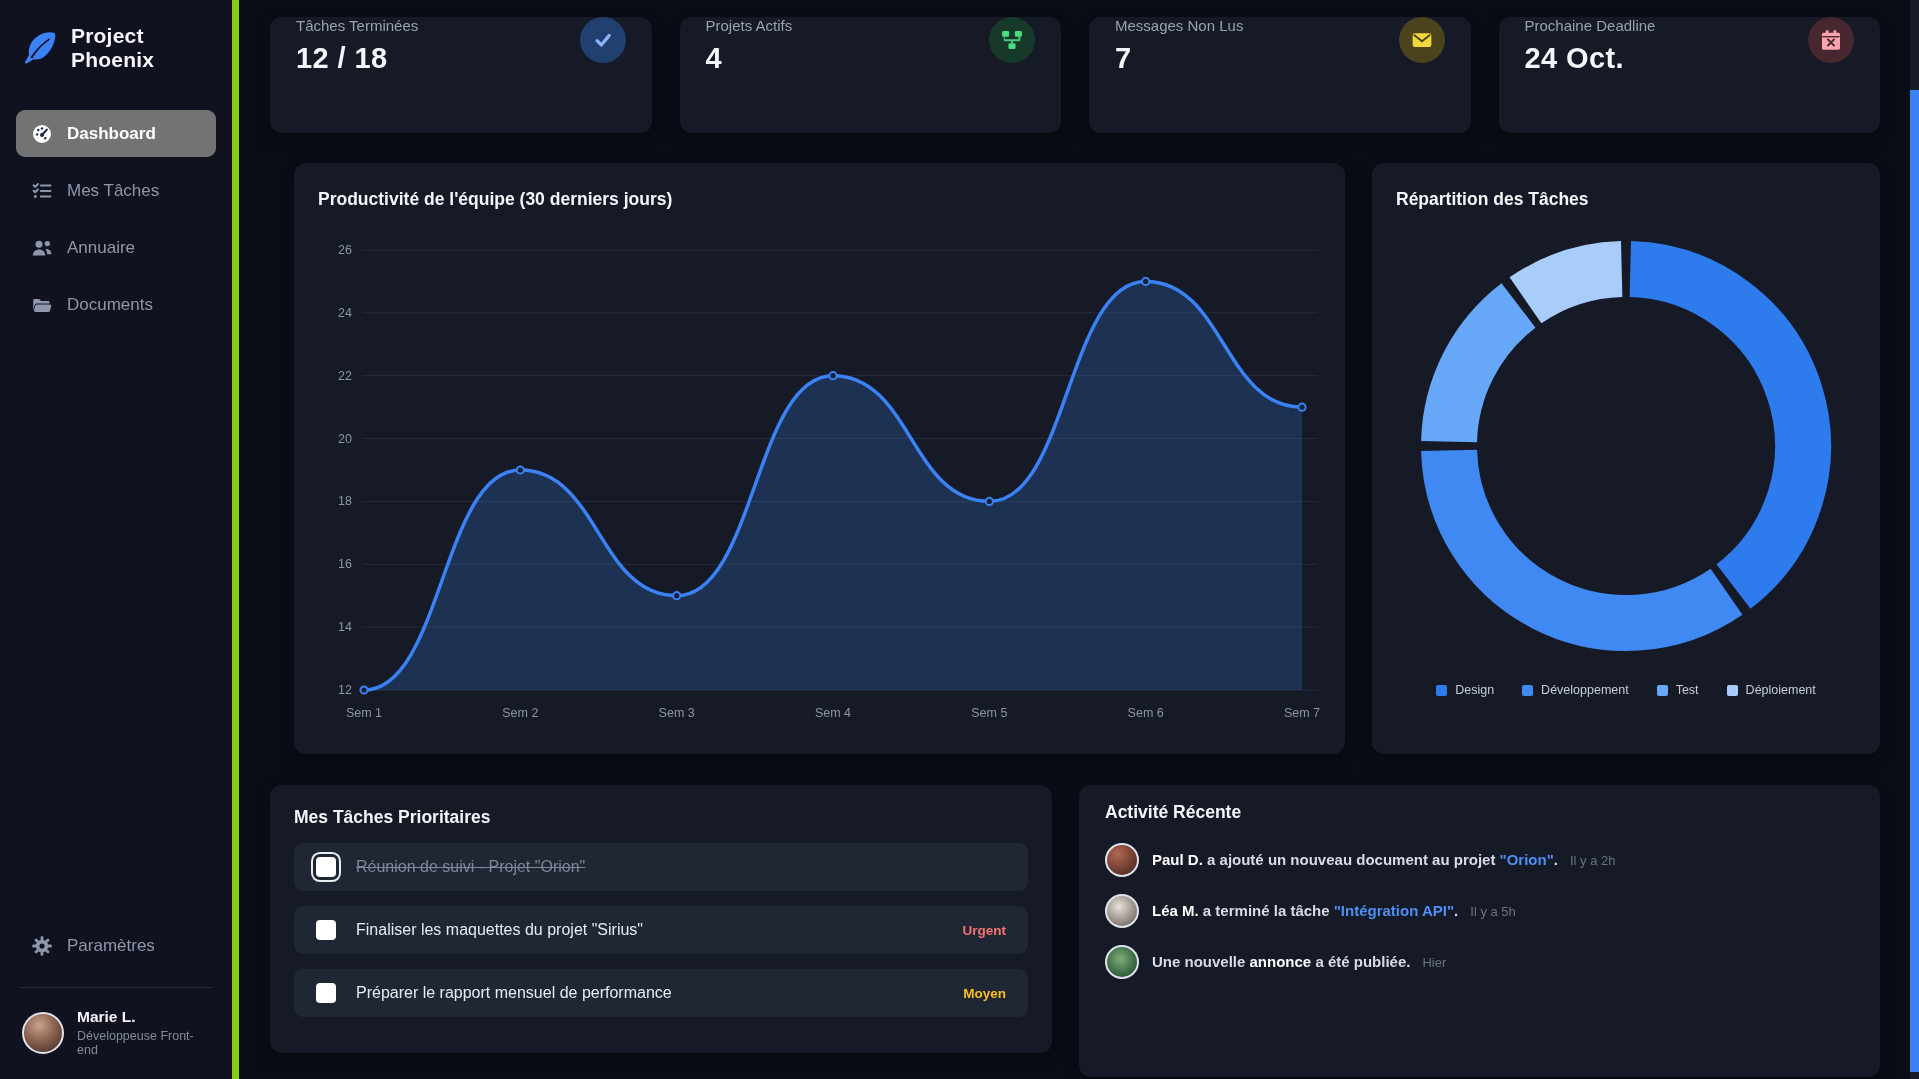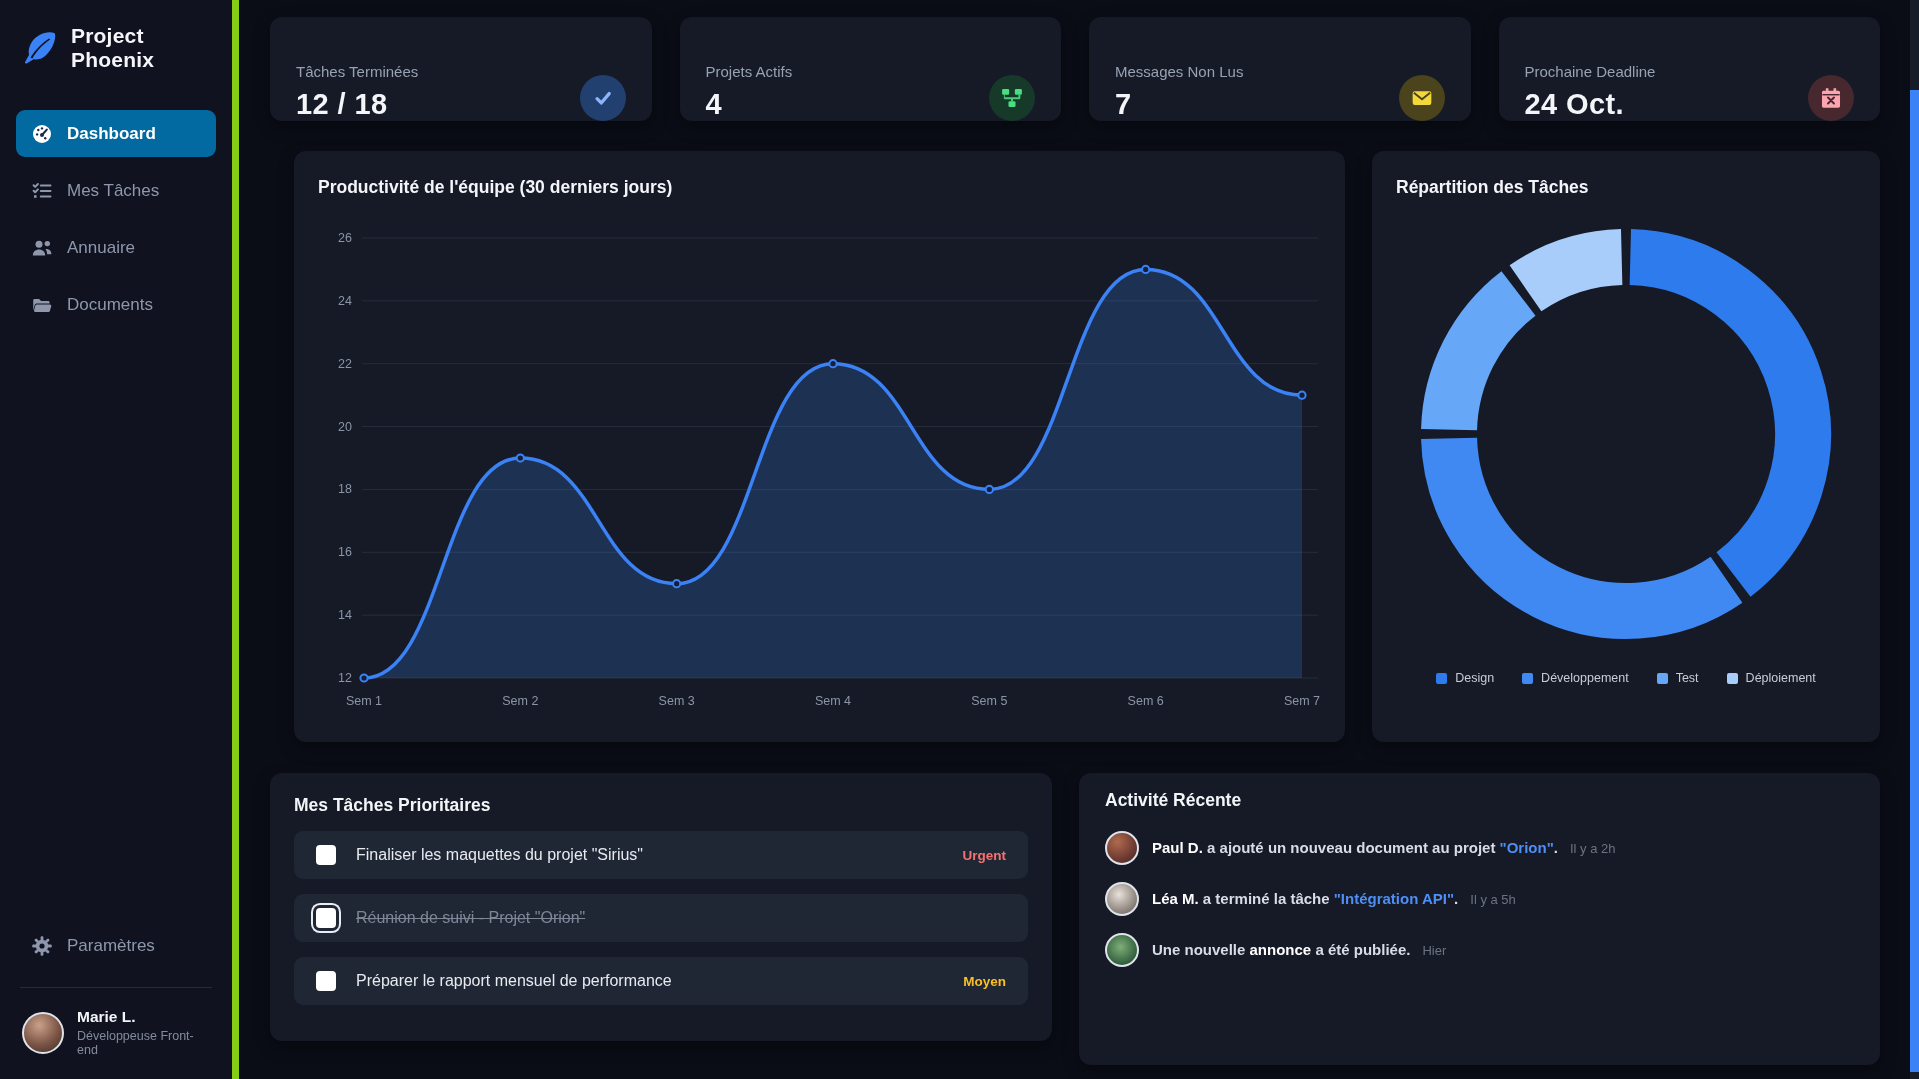--- a/index.html
+++ b/index.html
@@ -19,21 +19,21 @@
     padding:24px 16px 22px 16px;
   }
   .brand{display:flex;align-items:center;gap:13px;padding:0 6px 38px 6px;}
   .brand-name{font-size:21px;font-weight:bold;color:#f4f6fa;letter-spacing:.2px;}
   .nav{display:flex;flex-direction:column;gap:10px;}
   .nav-item{
     display:flex;align-items:center;gap:15px;
     padding:13px 15px;border-radius:9px;
     color:#8e97ab;font-size:17px;cursor:pointer;
   }
-  .nav-item.active{background:#0369a1;color:#ffffff;font-weight:bold;text-align:right;}
+  .nav-item.active{background:#737373;color:#ffffff;font-weight:bold;text-align:right;}
   .nav-item .ic{width:21px;height:21px;flex:0 0 21px;display:flex;align-items:center;justify-content:center;}
   .sidebar-bottom{margin-top:auto;}
   .side-divider{border:none;border-top:1px solid #252b3b;margin:18px 4px 20px 4px;}
   .user-block{display:flex;align-items:center;gap:13px;padding:0 6px;cursor:pointer;}
   .avatar{width:42px;height:42px;border-radius:50%;border:2px solid #dfe3ea;box-sizing:border-box;flex:0 0 42px;}
   .av-marie{background:radial-gradient(circle at 40% 30%,#caa18a,#7c5546 55%,#3a2b28);}
   .av-paul{background:radial-gradient(circle at 35% 30%,#b06a4e,#6e3b32 60%,#3c2422);}
   .av-lea{background:radial-gradient(circle at 40% 35%,#e8e2da,#9a928b 55%,#5d5751);}
   .av-annonce{background:radial-gradient(circle at 45% 40%,#7fae7a,#3c6b45 60%,#1f3a28);}
   .user-name{font-size:15.5px;font-weight:bold;color:#f2f4f8;}
@@ -41,21 +41,21 @@
 
   
   .main{flex:1;box-sizing:border-box;padding:17px 39px 0 31px;}
   .card{
     background:#151a26;border-radius:12px;box-sizing:border-box;
     box-shadow:0 6px 16px rgba(0,0,0,.35);
   }
   .card-title{font-size:17.5px;font-weight:bold;color:#f3f5f9;margin:0;}
 
   .stats-row{display:flex;gap:28px;}
-  .stat-card{flex:1;height:104px;padding:0 26px;display:flex;align-items:flex-end;justify-content:space-between;}
+  .stat-card{flex:1;height:116px;padding:0 26px;display:flex;align-items:flex-start;justify-content:space-between;}
   .stat-label{font-size:15px;color:#98a2b3;}
   .stat-value{font-size:29px;font-weight:bold;color:#f3f5f9;margin-top:8px;letter-spacing:.4px;}
   .stat-badge{width:46px;height:46px;border-radius:50%;display:flex;align-items:center;justify-content:center;flex:0 0 46px;}
 
   .charts-row{display:flex;gap:27px;margin-top:30px;padding-left:24px;}
   .line-card{width:1051px;height:591px;padding:26px 24px;}
   .donut-card{flex:1;height:591px;padding:26px 24px;display:flex;flex-direction:column;}
   #lineChart{margin-top:10px;display:block;}
   #donutChart{display:block;margin:14px auto 0 auto;}
   .legend{display:flex;justify-content:center;gap:28px;margin-top:14px;}
@@ -312,29 +312,29 @@
             <span class="legend-label">Déploiement</span>
           </span>
         </div>
       </section>
     </div>
 
     <div class="bottom-row">
       <section class="card tasks-card">
         <h2 class="card-title">Mes Tâches Prioritaires</h2>
 
+        <div class="task-row done">
+          <span class="checkbox ring"></span>
+          <span class="task-label">Réunion de suivi - Projet "Orion"</span>
+          <span class="task-badge"></span>
+        </div>
         <div class="task-row">
           <span class="checkbox"></span>
           <span class="task-label">Finaliser les maquettes du projet "Sirius"</span>
           <span class="task-badge" style="color: rgb(248, 113, 113);">Urgent</span>
-        </div>
-        <div class="task-row done">
-          <span class="checkbox ring"></span>
-          <span class="task-label">Réunion de suivi - Projet "Orion"</span>
-          <span class="task-badge"></span>
         </div>
         <div class="task-row">
           <span class="checkbox"></span>
           <span class="task-label">Préparer le rapport mensuel de performance</span>
           <span class="task-badge" style="color: rgb(251, 191, 36);">Moyen</span>
         </div>
       </section>
 
       <section class="card activity-card">
         <h2 class="card-title">Activité Récente</h2>

